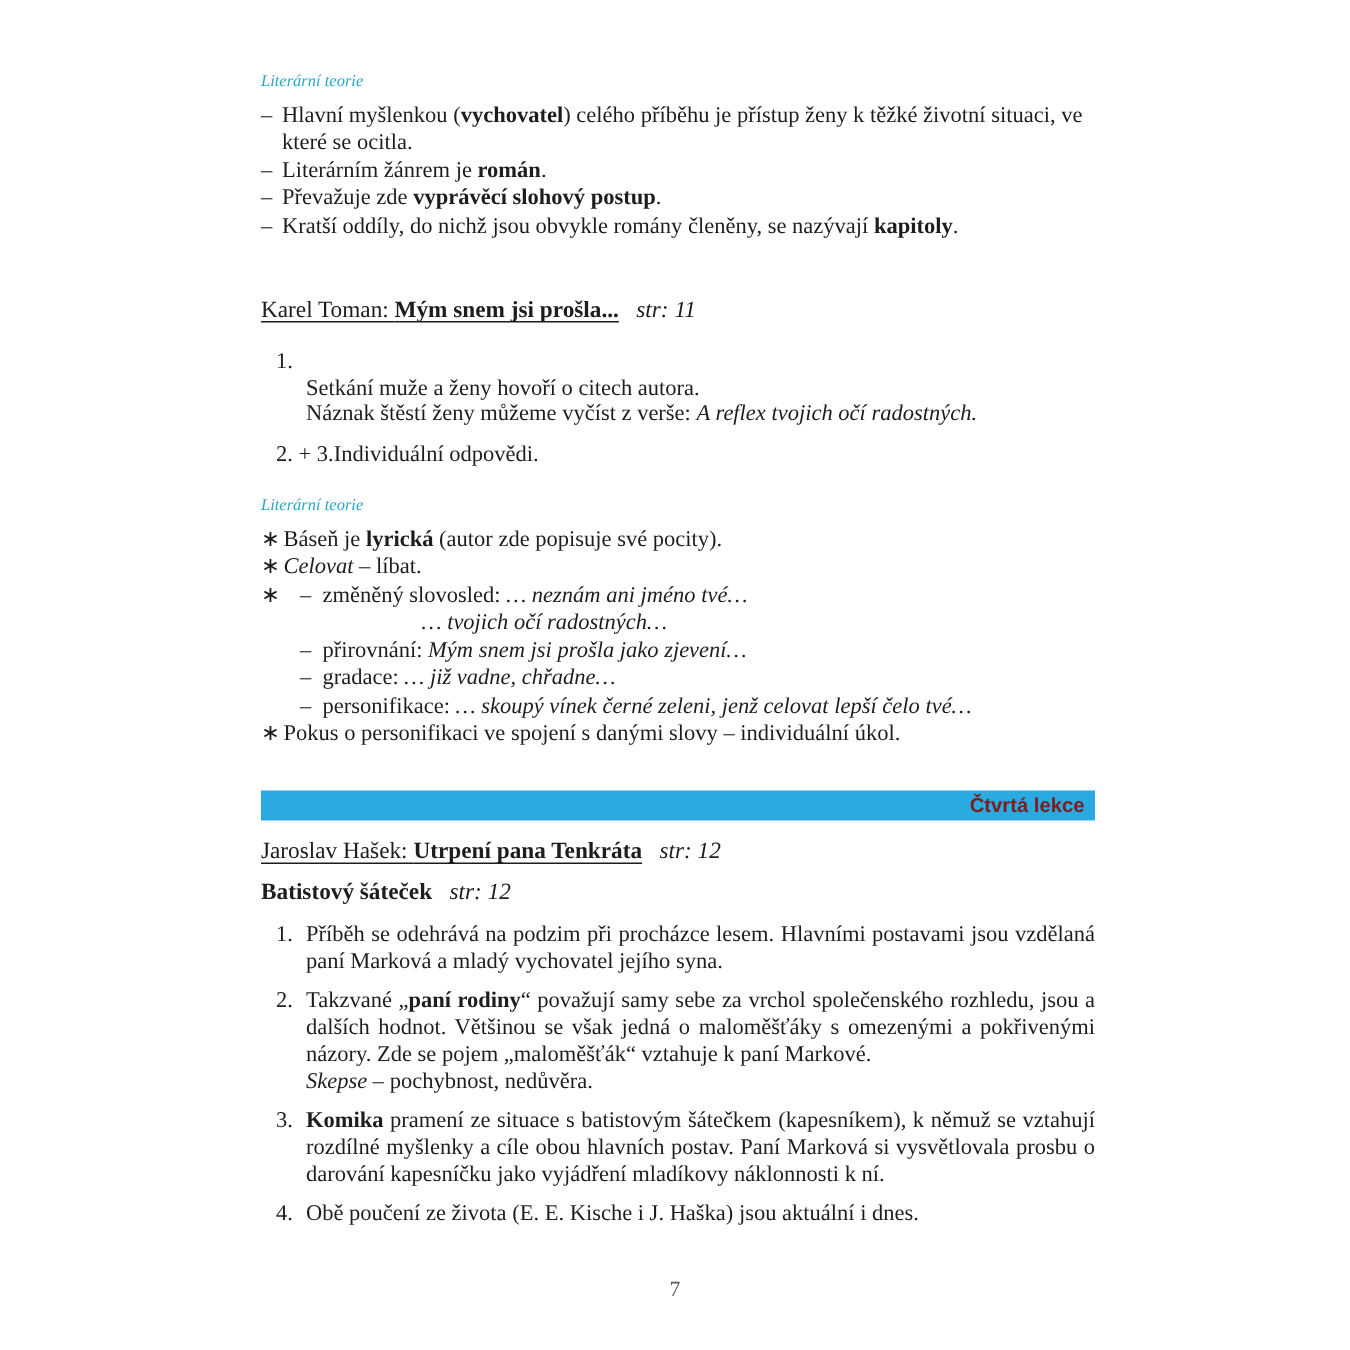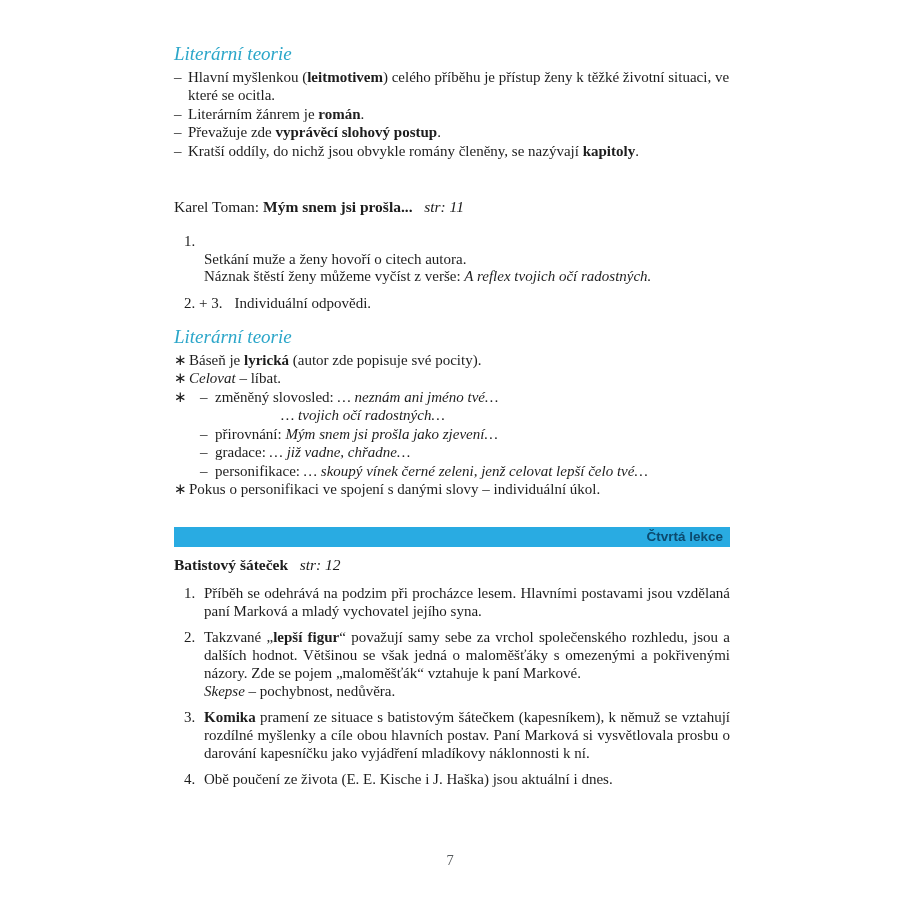--- a/index.html
+++ b/index.html
@@ -6,51 +6,51 @@
   body{
     width:900px;height:900px;background:#ffffff;
     font-family:"Liberation Serif", serif;color:#1d1d1d;
     -webkit-font-smoothing:antialiased;
   }
   .page{position:relative;width:900px;height:900px;overflow:hidden;background:#fff;}
   .content{position:absolute;left:174px;top:45px;width:556px;}
 
   .b{font-weight:bold;}
   .i{font-style:italic;}
-  .u{text-underline-offset:3px;text-decoration-thickness:1px;text-decoration-skip-ink:none;}
+  .u{text-decoration:underline;text-underline-offset:3px;text-decoration-thickness:1px;text-decoration-skip-ink:none;}
 
   .lt-heading{
-    font-style:italic;font-size:19px;line-height:18.5px;color:var(--accent,#2ba6c9);
+    font-style:italic;font-size:11px;line-height:18.5px;color:var(--accent,#2ba6c9);
   }
 
   .dash-list,.ast-list{font-size:15px;line-height:18.5px;margin-top:4px;}
   .li{display:flex;align-items:flex-start;}
   .li .mark{flex:0 0 14px;}
   .ast-list .li > .mark{flex:0 0 15px;}
   .sub-list{margin-left:11px;}
   .sub-list .li .mark{flex:0 0 15px;}
   .cont-line{margin-left:66px;}
 
   .title-line{font-size:15.5px;line-height:19px;margin-top:37px;}
   .title-line.hasek-title{margin-top:11px;}
   .subtitle-line{font-size:15.5px;line-height:19px;margin-top:8px;}
 
   .num-list{font-size:15px;}
   .toman-list{margin-top:17px;line-height:17.5px;}
   .toman-list .nitem{display:flex;margin-top:9px;}
   .toman-list .nitem:first-child{margin-top:0;}
   .nmark{flex:0 0 20px;margin-left:10px;}
-  .nmark.wide{flex:0 0 auto;margin-right:12px;}
+  .nmark.wide{flex:0 0 auto;margin-right:0;}
   .nbody{flex:1 1 auto;}
 
   .lt2-heading{margin-top:16px;}
 
   .banner{
     margin-top:28px;height:20px;width:556px;box-sizing:border-box;
-    background:var(--banner,#29abe2);color:#0c4a6e;
+    background:var(--banner,#29abe2);color:#7f1d1d;
     font-family:"Liberation Sans", sans-serif;font-weight:bold;font-size:13.5px;
     line-height:20px;text-align:right;padding-right:7px;
   }
 
   .hasek-list{margin-top:10px;line-height:18px;}
   .hasek-list .nitem{display:flex;margin-top:8px;}
   .hasek-list .nitem:first-child{margin-top:2px;}
   .just{text-align:justify;}
 
   .pagenum{
@@ -61,21 +61,21 @@
 </head>
 <body style="color: rgb(29, 29, 29);">
 
 <div class="page">
   <div class="content">
 
     <div class="lt-heading">Literární teorie</div>
     <div class="dash-list">
       <div class="li">
         <span class="mark">–</span>
-        <span class="txt"><span>Hlavní myšlenkou (</span><span class="b">leitmotivem</span><span>) celého příběhu je přístup ženy k těžké životní situaci, ve které se ocitla.</span></span>
+        <span class="txt"><span>Hlavní myšlenkou (</span><span class="b">vychovatel</span><span>) celého příběhu je přístup ženy k těžké životní situaci, ve které se ocitla.</span></span>
       </div>
       <div class="li">
         <span class="mark">–</span>
         <span class="txt"><span>Literárním žánrem je </span><span class="b">román</span><span>.</span></span>
       </div>
       <div class="li">
         <span class="mark">–</span>
         <span class="txt"><span>Převažuje zde </span><span class="b">vyprávěcí slohový postup</span><span>.</span></span>
       </div>
       <div class="li">
@@ -134,30 +134,31 @@
         </div>
       </div>
       <div class="li">
         <span class="mark">∗</span>
         <span class="txt"><span>Pokus o personifikaci ve spojení s danými slovy – individuální úkol.</span></span>
       </div>
     </div>
 
     <div class="banner">Čtvrtá lekce</div>
 
+    <div class="title-line hasek-title"><span class="u">Jaroslav Hašek: </span><span class="b u">Utrpení pana Tenkráta</span><span>&nbsp;&nbsp;&nbsp;</span><span class="i">str: 12</span></div>
     <div class="subtitle-line"><span class="b">Batistový šáteček</span><span>&nbsp;&nbsp;&nbsp;</span><span class="i">str: 12</span></div>
 
     <div class="num-list hasek-list">
       <div class="nitem">
         <span class="nmark">1.</span>
         <div class="nbody just"><span>Příběh se odehrává na podzim při procházce lesem. Hlavními postavami jsou vzdělaná paní Marková a mladý vychovatel jejího syna.</span></div>
       </div>
       <div class="nitem">
         <span class="nmark">2.</span>
-        <div class="nbody just"><span>Takzvané „</span><span class="b">lepší figur</span><span>“ považují samy sebe za vrchol společenského rozhledu, jsou a dalších hodnot. Většinou se však jedná o maloměšťáky s omezenými a pokřivenými názory. Zde se pojem „maloměšťák“ vztahuje k paní Markové.</span><br><span class="i">Skepse</span><span> – pochybnost, nedůvěra.</span></div>
+        <div class="nbody just"><span>Takzvané „</span><span class="b">paní rodiny</span><span>“ považují samy sebe za vrchol společenského rozhledu, jsou a dalších hodnot. Většinou se však jedná o maloměšťáky s omezenými a pokřivenými názory. Zde se pojem „maloměšťák“ vztahuje k paní Markové.</span><br><span class="i">Skepse</span><span> – pochybnost, nedůvěra.</span></div>
       </div>
       <div class="nitem">
         <span class="nmark">3.</span>
         <div class="nbody just"><span class="b">Komika</span><span> pramení ze situace s batistovým šátečkem (kapesníkem), k němuž se vztahují rozdílné myšlenky a cíle obou hlavních postav. Paní Marková si vysvětlovala prosbu o darování kapesníčku jako vyjádření mladíkovy náklonnosti k ní.</span></div>
       </div>
       <div class="nitem">
         <span class="nmark">4.</span>
         <div class="nbody"><span>Obě poučení ze života (E. E. Kische i J. Haška) jsou aktuální i dnes.</span></div>
       </div>
     </div>

